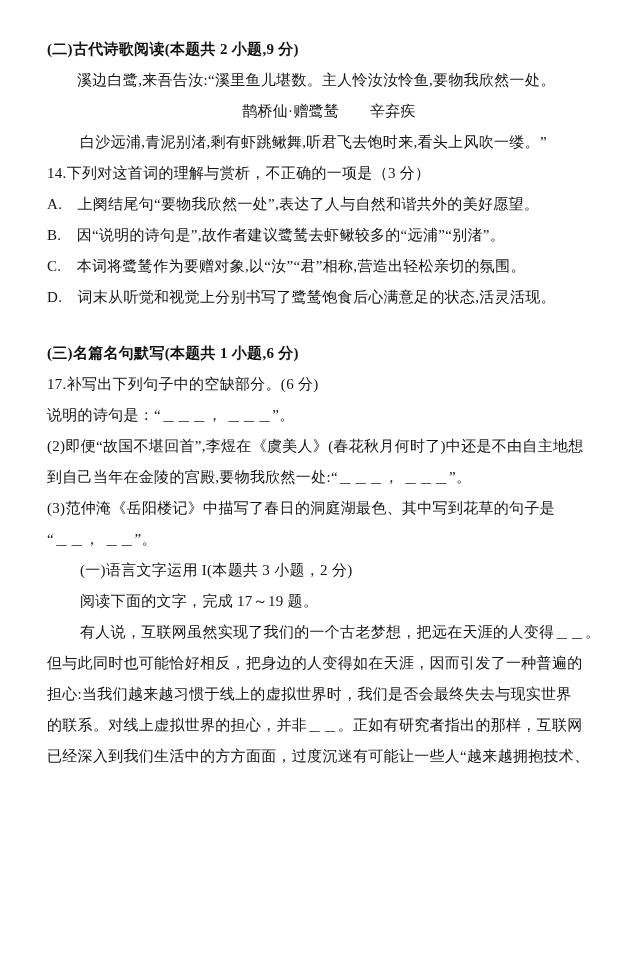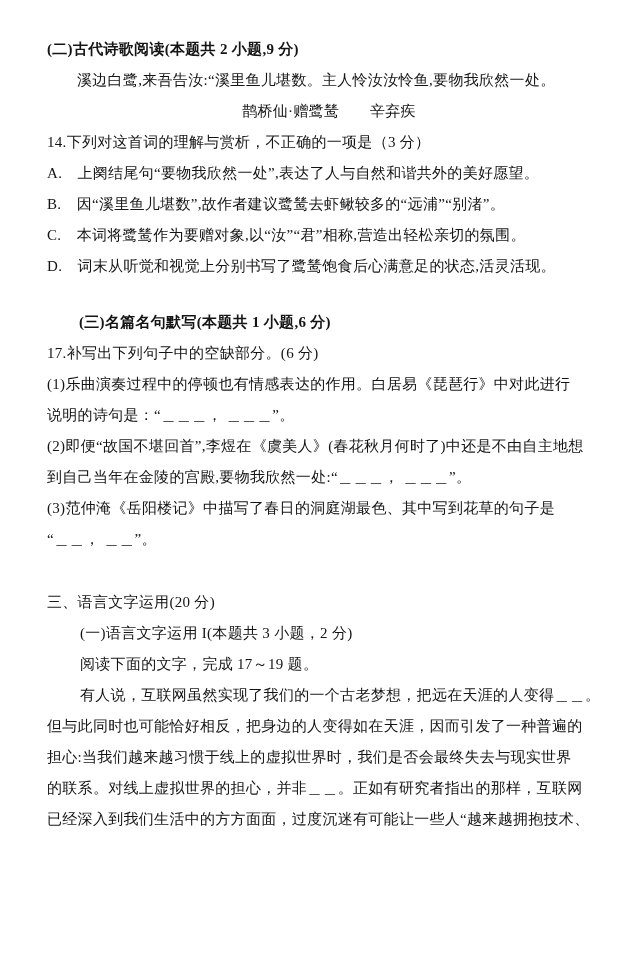--- a/index.html
+++ b/index.html
@@ -25,48 +25,47 @@
     font-size: 15px;
     line-height: 31px;
     height: 31px;
     white-space: nowrap;
     letter-spacing: 0.3px;
   }
   .bold { font-weight: bold; }
   .center { text-align: center; white-space: nowrap; }
   .indent { padding-left: 30px; }
   .indent2 { padding-left: 33px; }
-  .gap-md { margin-top: 25px; margin-left: 32px; }
+  .gap-md { margin-top: 25px; }
   .gap-lg { margin-top: 32px; }
 </style>
 </head>
 <body>
 
 <div class="page">
 
   <div class="line bold">(二)古代诗歌阅读(本题共 2 小题,9 分)</div>
   <div class="line indent">溪边白鹭,来吾告汝:“溪里鱼儿堪数。主人怜汝汝怜鱼,要物我欣然一处。</div>
   <div class="line center">鹊桥仙·赠鹭鸶　　辛弃疾</div>
+  <div class="line indent2">白沙远浦,青泥别渚,剩有虾跳鳅舞,听君飞去饱时来,看头上风吹一缕。”</div>
 
   <div class="line">14.下列对这首词的理解与赏析，不正确的一项是（3 分）</div>
   <div class="line">A.　上阕结尾句“要物我欣然一处”,表达了人与自然和谐共外的美好愿望。</div>
-  <div class="line">B.　因“溪里鱼儿堪数”,故作者建议鹭鸶去虾鳅较多的“远浦”“别渚”。</div>
+  <div class="line">B.　因“说明的诗句是”,故作者建议鹭鸶去虾鳅较多的“远浦”“别渚”。</div>
   <div class="line">C.　本词将鹭鸶作为要赠对象,以“汝”“君”相称,营造出轻松亲切的氛围。</div>
   <div class="line">D.　词末从听觉和视觉上分别书写了鹭鸶饱食后心满意足的状态,活灵活现。</div>
 
   <div class="line bold gap-md">(三)名篇名句默写(本题共 1 小题,6 分)</div>
   <div class="line">17.补写出下列句子中的空缺部分。(6 分)</div>
-  <div class="line">(1)乐曲演奏过程中的停顿也有情感表达的作用。白居易《琵琶行》中对此进行</div>
   <div class="line">说明的诗句是：“＿＿＿，  ＿＿＿”。</div>
   <div class="line">(2)即便“故国不堪回首”,李煜在《虞美人》(春花秋月何时了)中还是不由自主地想</div>
   <div class="line">到自己当年在金陵的宫殿,要物我欣然一处:“＿＿＿，  ＿＿＿”。</div>
   <div class="line">(3)范仲淹《岳阳楼记》中描写了春日的洞庭湖最色、其中写到花草的句子是</div>
   <div class="line">“＿＿，  ＿＿”。</div>
 
-  <div class="line gap-lg">三、语言文字运用(20 分)</div>
   <div class="line indent2">(一)语言文字运用 I(本题共 3 小题，2 分)</div>
   <div class="line indent2">阅读下面的文字，完成 17～19 题。</div>
   <div class="line indent2">有人说，互联网虽然实现了我们的一个古老梦想，把远在天涯的人变得＿＿。</div>
   <div class="line">但与此同时也可能恰好相反，把身边的人变得如在天涯，因而引发了一种普遍的</div>
   <div class="line">担心:当我们越来越习惯于线上的虚拟世界时，我们是否会最终失去与现实世界</div>
   <div class="line">的联系。对线上虚拟世界的担心，并非＿＿。正如有研究者指出的那样，互联网</div>
   <div class="line">已经深入到我们生活中的方方面面，过度沉迷有可能让一些人“越来越拥抱技术、</div>
 
 </div>
 

